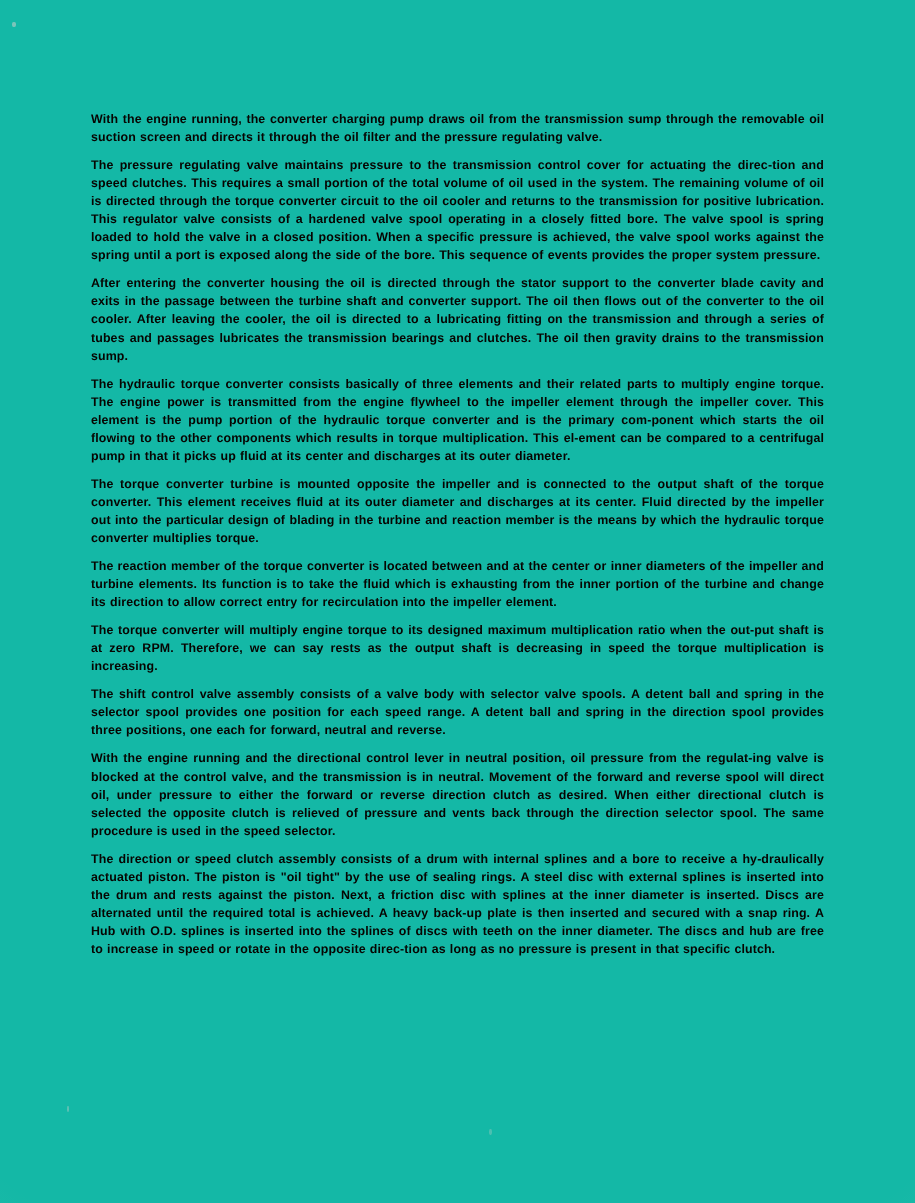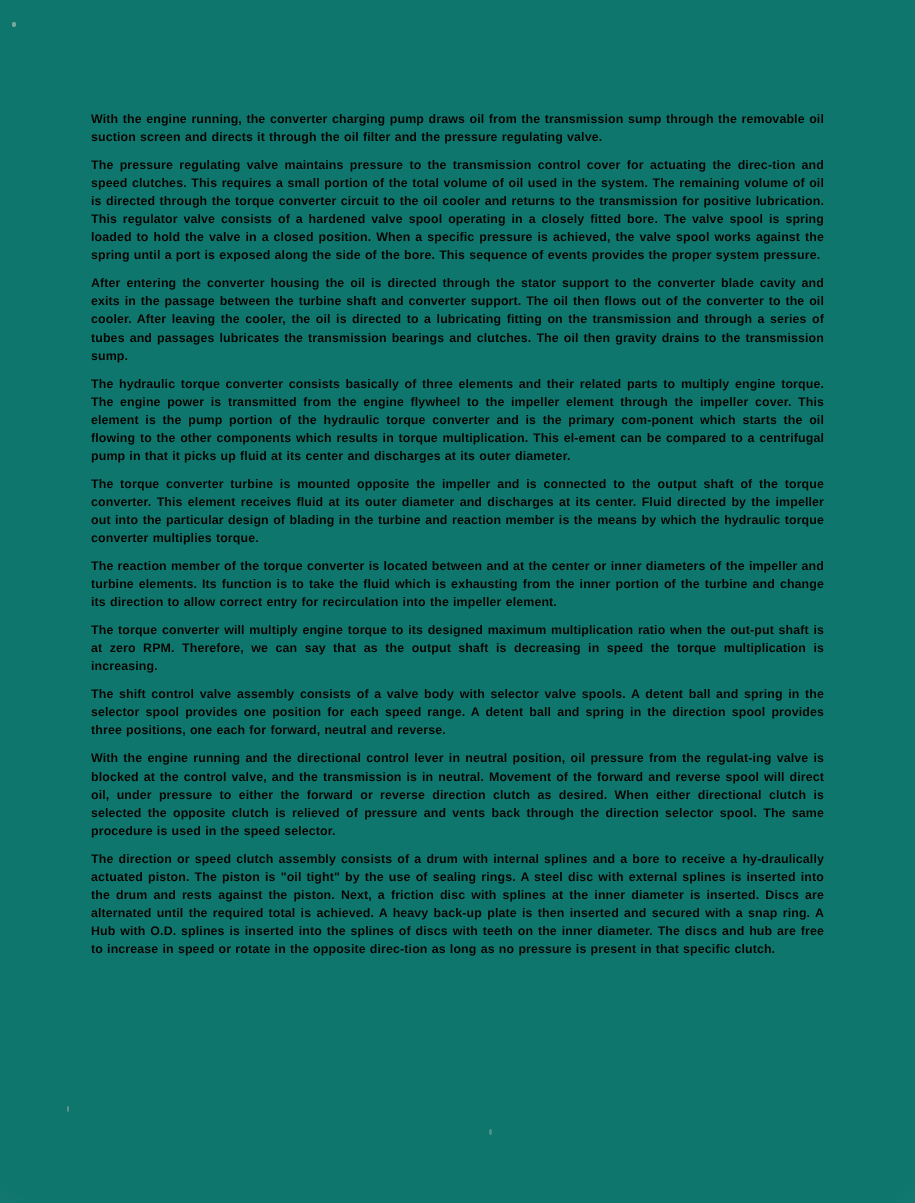--- a/index.html
+++ b/index.html
@@ -11,21 +11,21 @@
   body {
     width: 915px;
     height: 1203px;
     position: relative;
     overflow: hidden;
     font-family: "Liberation Sans", sans-serif;
   }
   #page {
     position: absolute;
     inset: 0;
-    background: #0f766e;
+    background: #14b8a6;
     padding-left: 28px;
   }
   
   #paper-tone {
     position: absolute;
     inset: 0;
     background:
       radial-gradient(ellipse 150% 120% at 50% 45%, rgba(255,255,255,0) 55%, rgba(228,228,226,0.35) 100%);
     pointer-events: none;
   }
@@ -73,19 +73,19 @@
   <div class="speck" id="speck-low-left"></div>
   <div class="speck" id="speck-mid-right"></div>
 
   <div id="text-column">
     <p class="para">With the engine running, the converter charging pump draws oil from the transmission sump through the removable oil suction screen and directs it through the oil filter and the pressure regulating valve.</p>
     <p class="para">The pressure regulating valve maintains pressure to the transmission control cover for actuating the direc-tion and speed clutches.  This requires a small portion of the total volume of oil used in the system.   The remaining volume of oil is directed through the torque converter circuit to the oil cooler and returns to the transmission for positive lubrication.   This regulator valve consists of a hardened valve spool operating in a closely fitted bore.  The valve spool is spring loaded to hold the valve in a closed position.  When a specific pressure is achieved, the valve spool works against the spring until a port is exposed along the side of the bore.  This sequence of events provides the proper system pressure.</p>
     <p class="para">After entering the converter housing the oil is directed through the stator support to the converter blade cavity and exits in the passage between the turbine shaft and converter support.  The oil then flows out of the converter to the oil cooler.  After leaving the cooler, the oil is directed to a lubricating fitting on the transmission and through a series of tubes and passages lubricates the transmission bearings and clutches. The oil then gravity drains to the transmission sump.</p>
     <p class="para">The hydraulic torque converter consists basically of three elements and their related parts to multiply engine torque.   The engine power is transmitted from the engine flywheel to the impeller element through the impeller cover.  This element is the pump portion of the hydraulic torque converter and is the primary com-ponent which starts the oil flowing to the other components which results in torque multiplication.  This el-ement can be compared to a centrifugal pump in that it picks up fluid at its center and discharges at its outer diameter.</p>
     <p class="para">The torque converter turbine is mounted opposite the impeller and is connected to the output shaft of the torque converter.  This element receives fluid at its outer diameter and discharges at its center. Fluid directed by the impeller out into the particular design of blading in the turbine and reaction member is the means by which the hydraulic torque converter multiplies torque.</p>
     <p class="para">The reaction member of the torque converter is located between and at the center or inner diameters of the impeller and turbine elements.  Its function is to take the fluid which is exhausting from the inner portion of the turbine and change its direction to allow correct entry for recirculation into the impeller element.</p>
-    <p class="para">The torque converter will multiply engine torque to its designed maximum multiplication ratio when the out-put shaft is at zero RPM.  Therefore, we can say that as the output shaft is decreasing in speed the torque multiplication is increasing.</p>
+    <p class="para">The torque converter will multiply engine torque to its designed maximum multiplication ratio when the out-put shaft is at zero RPM.  Therefore, we can say rests as the output shaft is decreasing in speed the torque multiplication is increasing.</p>
     <p class="para">The shift control valve assembly consists of a valve body with selector valve spools. A detent ball and spring in the selector spool provides one position for each speed range. A detent ball and spring in the direction spool provides three positions, one each for forward, neutral and reverse.</p>
     <p class="para">With the engine running and the directional control lever in neutral position, oil pressure from the regulat-ing valve is blocked at the control valve, and the transmission is in neutral.  Movement of the forward and reverse spool will direct oil, under pressure to either the forward or reverse direction clutch as desired. When either directional clutch is selected the opposite clutch is relieved of pressure and vents back through the direction selector spool.  The same procedure is used in the speed selector.</p>
     <p class="para">The direction or speed clutch assembly consists of a drum with internal splines and a bore to receive a hy-draulically actuated piston.  The piston is "oil tight" by the use of sealing rings.  A steel disc with external splines is inserted into the drum and rests against the piston.  Next, a friction disc with splines at the inner diameter is inserted. Discs are alternated until the required total is achieved. A heavy back-up plate is then inserted and secured with a snap ring.  A Hub with O.D. splines is inserted into the splines of discs with teeth on the inner diameter.  The discs and hub are free to increase in speed or rotate in the opposite direc-tion as long as no pressure is present in that specific clutch.</p>
   </div>
 
 </div>
 
 </body></html>

